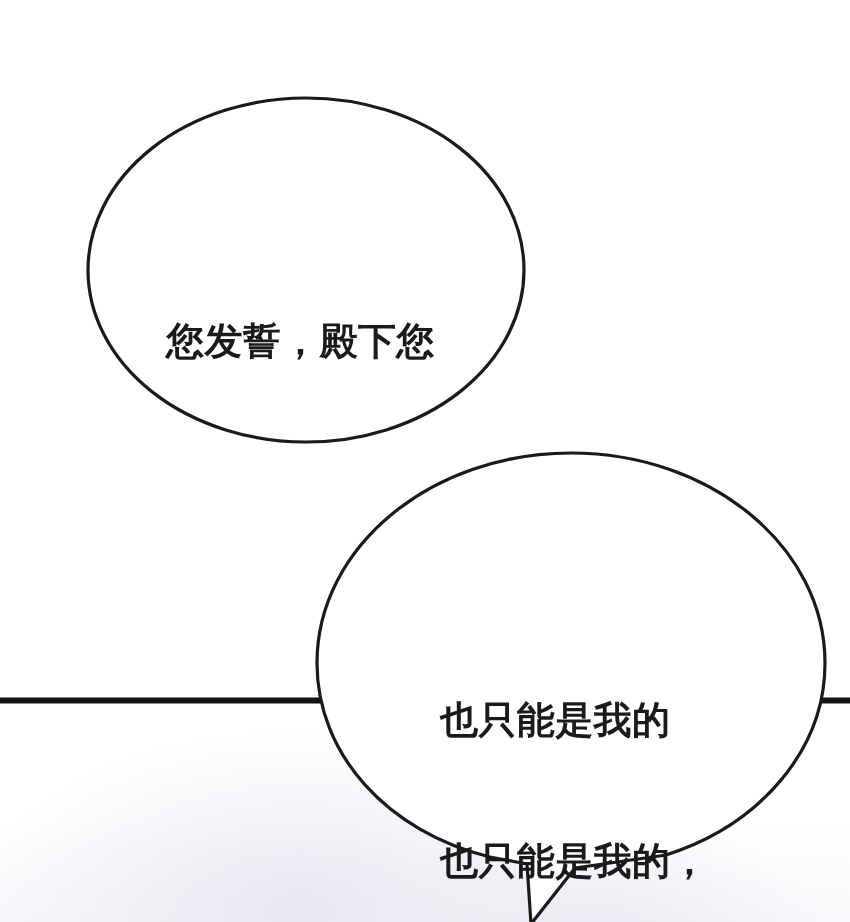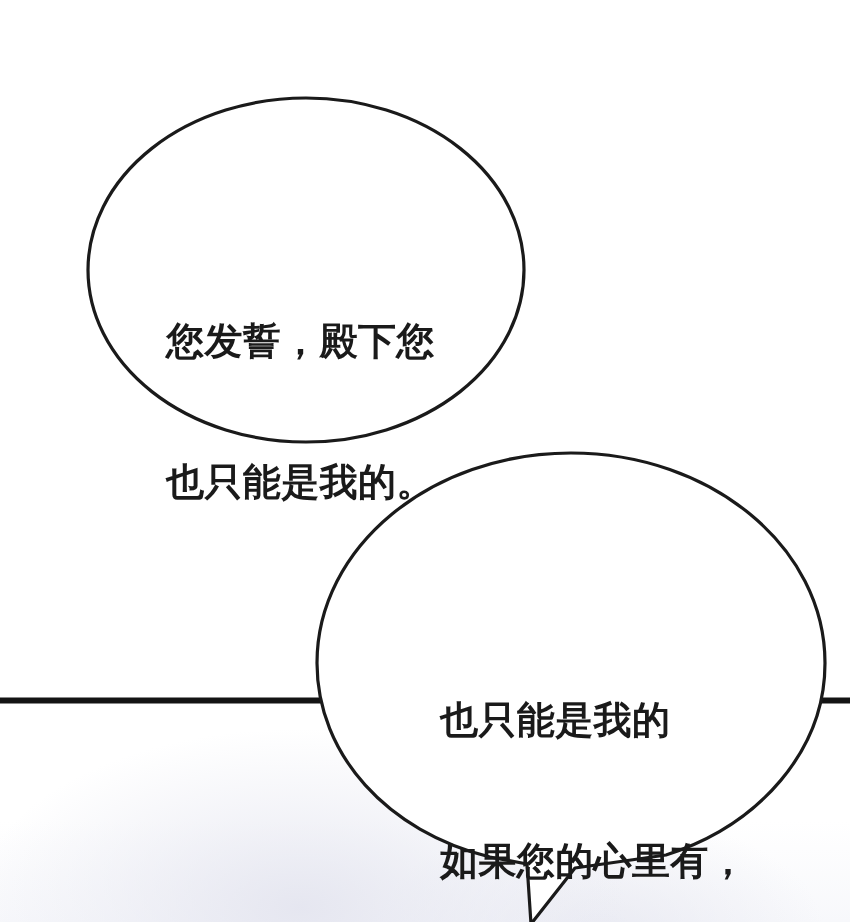--- a/index.html
+++ b/index.html
@@ -76,22 +76,21 @@
              L 527 836
              L 490 829
              C 388 804, 317 727, 317 635
              C 317 519, 431 425, 571 425 Z" fill="#ffffff" stroke="#1a1a1a" stroke-width="3.2" stroke-linejoin="round"></path>
 
     <path d="M 372 922 C 392 911, 438 910, 458 921" fill="none" stroke="#e3d49a" stroke-width="3" opacity="0.85"></path>
   </svg>
 
   <div class="bubble-text" id="bubble1-text">
     <div>您发誓，殿下您</div>
-    <div>也只能是我的。</div>
   </div>
 
   <div class="bubble-text" id="bubble2-text">
     <div>也只能是我的</div>
-    <div>如果您的心里有，</div>
+    <div>也只能是我的，</div>
     
   </div>
 
 </div>
 
 </body></html>

